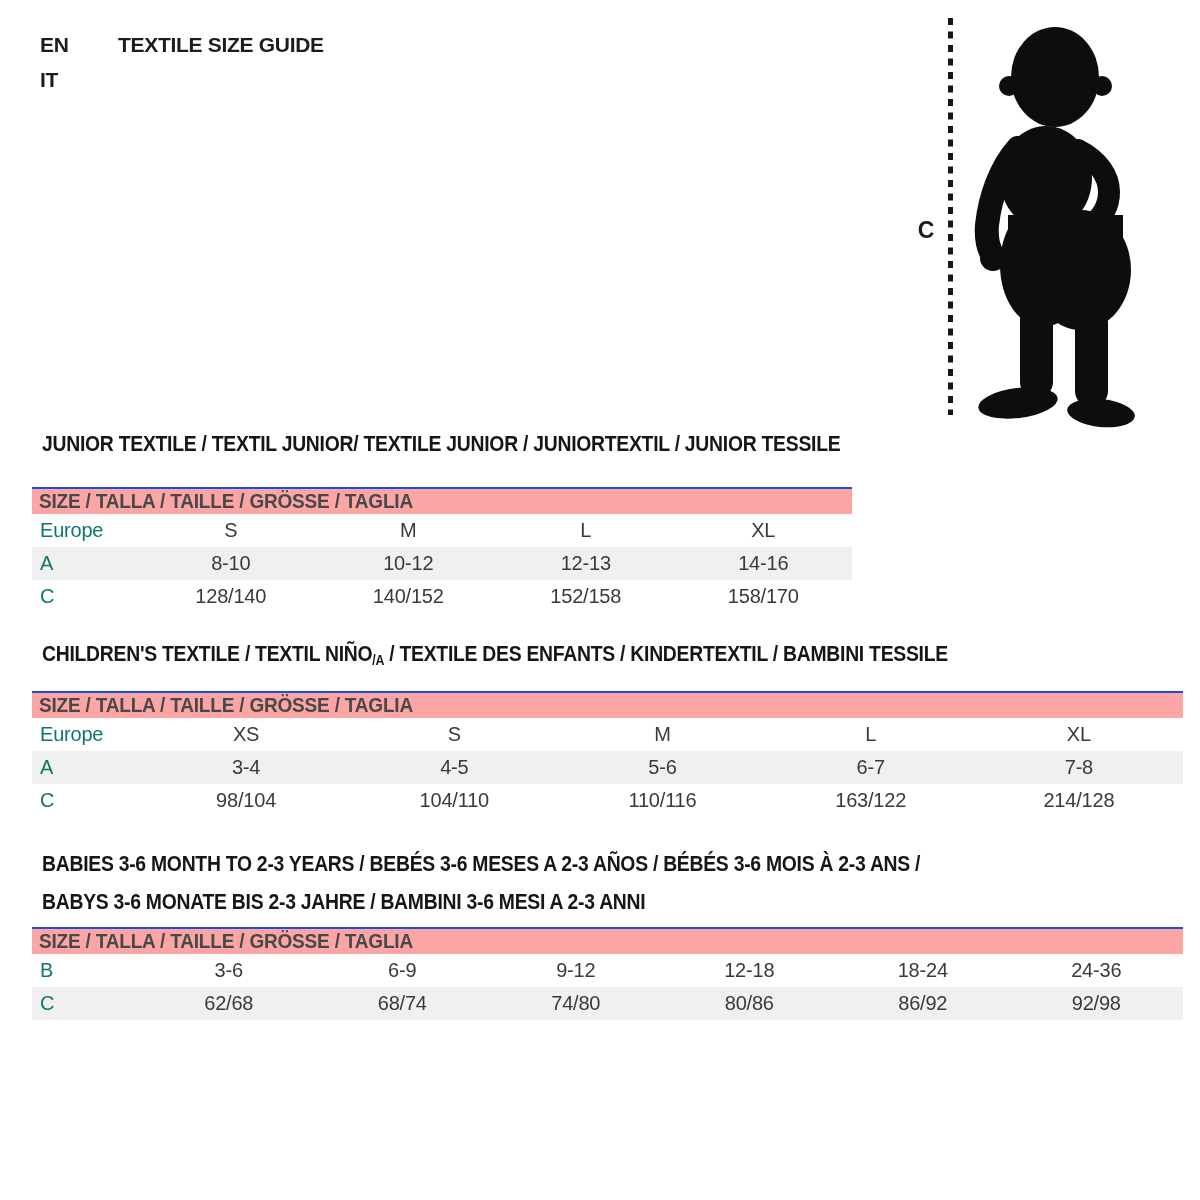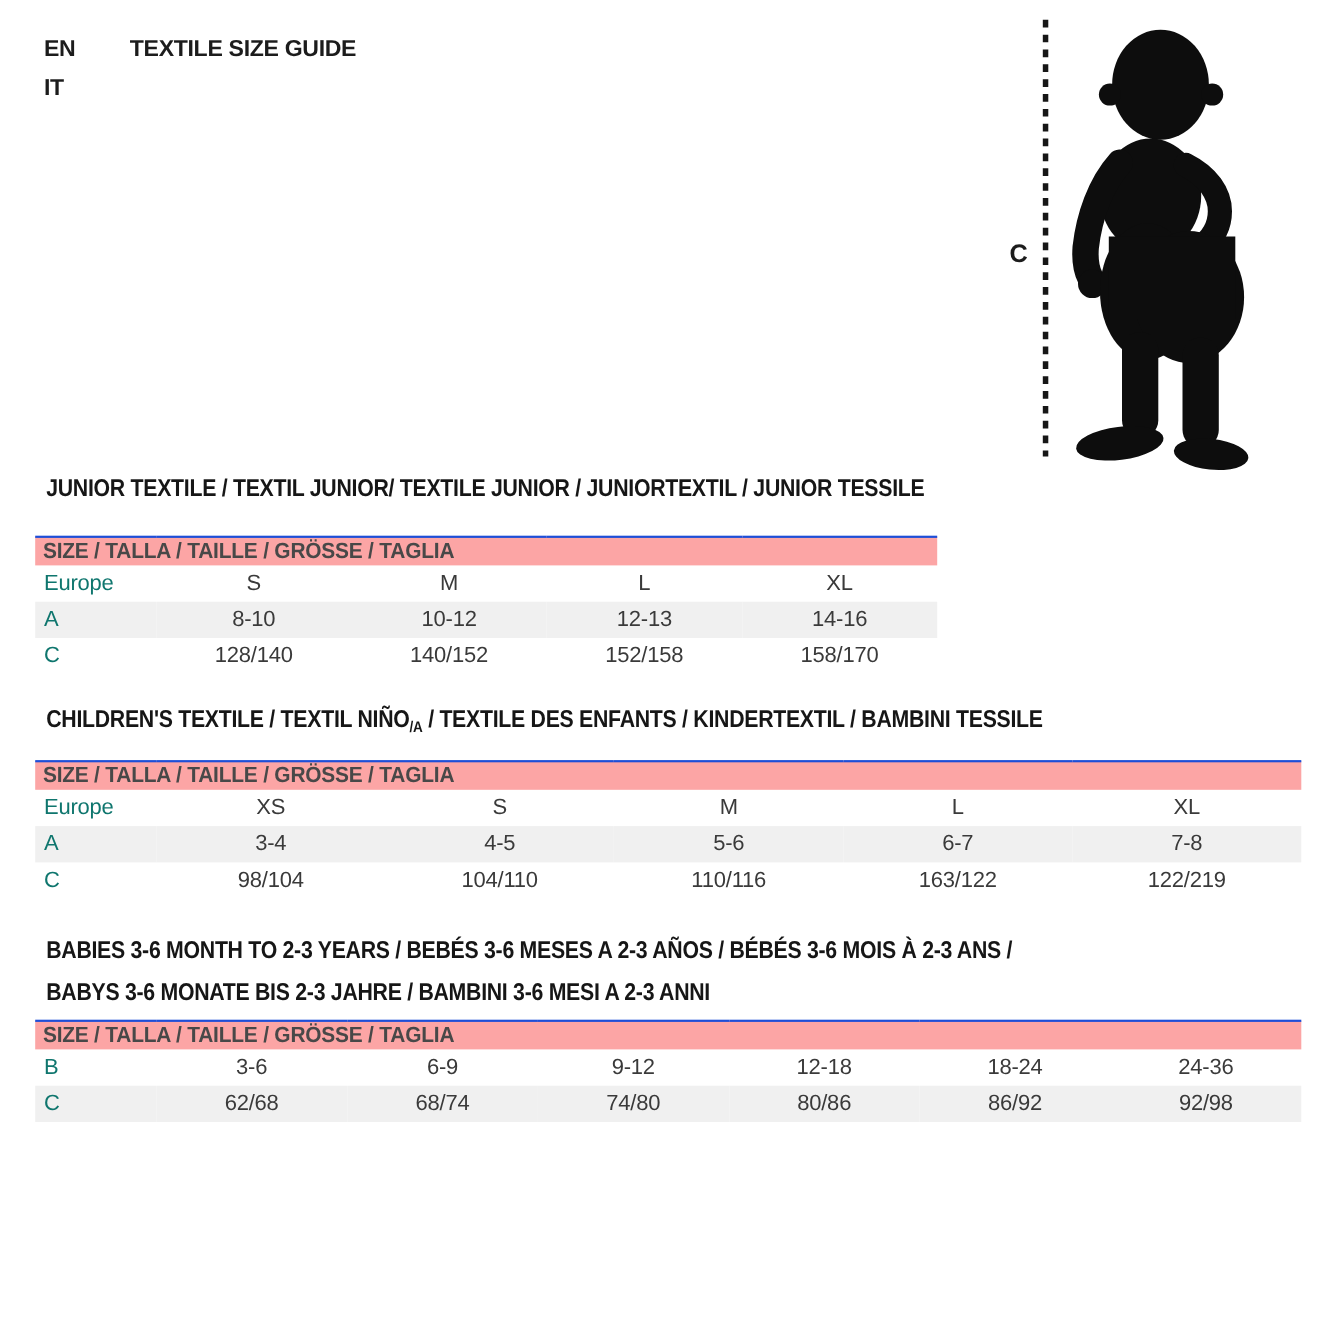--- a/index.html
+++ b/index.html
@@ -150,21 +150,21 @@
       <td>5-6</td>
       <td>6-7</td>
       <td>7-8</td>
     </tr>
     <tr>
       <td class="lbl">C</td>
       <td>98/104</td>
       <td>104/110</td>
       <td>110/116</td>
       <td>163/122</td>
-      <td>122/219</td>
+      <td>214/128</td>
     </tr>
   </tbody>
     </table>
 
   <div class="sec-title two-line" style="top:845px;">
     <div>BABIES 3-6 MONTH TO 2-3 YEARS / BEBÉS 3-6 MESES A 2-3 AÑOS / BÉBÉS 3-6 MOIS À 2-3 ANS /</div>
     <div>BABYS 3-6 MONATE BIS 2-3 JAHRE / BAMBINI 3-6 MESI A 2-3 ANNI</div>
   </div>
   <table class="size-table" style="left:32px;top:927px;width:1151px;">
     <colgroup>

